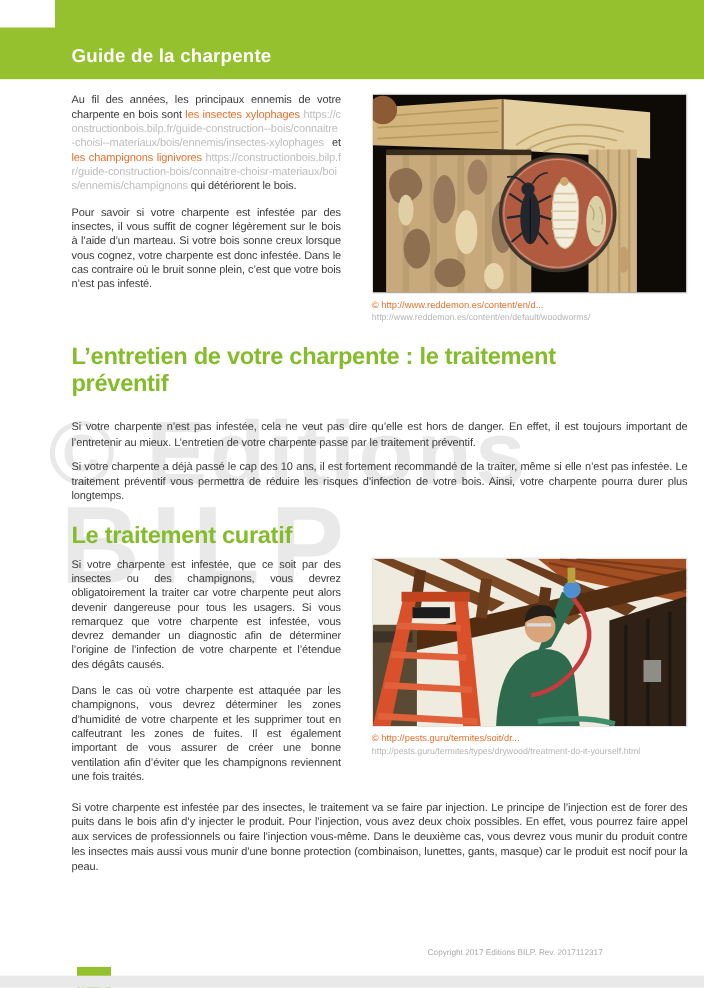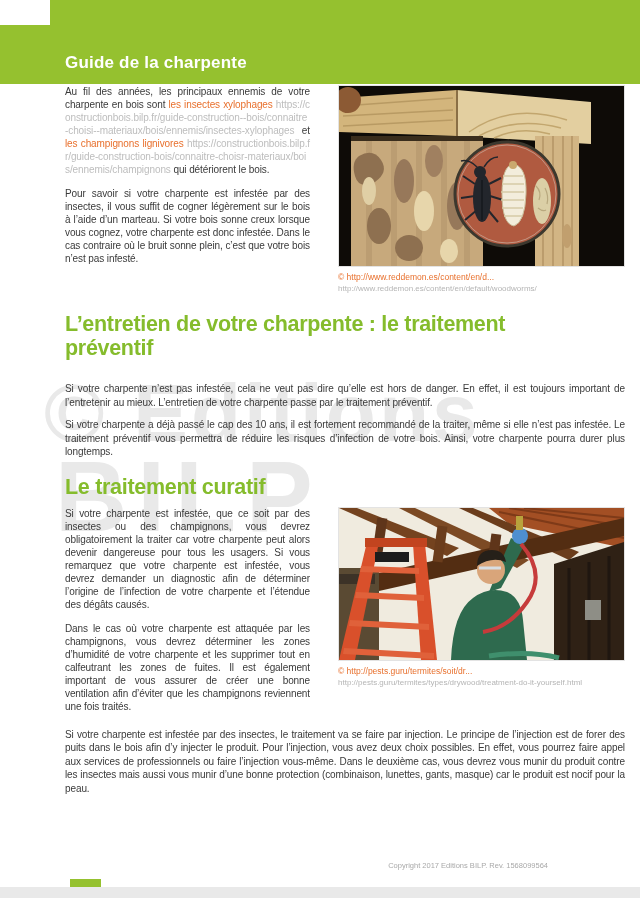--- a/index.html
+++ b/index.html
@@ -4,21 +4,21 @@
 <style>
   html,body{margin:0;padding:0;}
   body{
     width:640px;height:898px;position:relative;overflow:hidden;
     background:#ffffff;
     font-family:"Liberation Sans", sans-serif;
     color:#3a3a3a;
   }
   
   .header-bar{
-    position:absolute;top:0;left:0;width:640px;height:84px;
+    position:absolute;top:0;left:0;width:640px;height:72px;
     background:#95c12f;display:flex;align-items:flex-end;
     padding:0 0 11px 65px;box-sizing:border-box;z-index:2;
   }
   .header-bar::before{ 
     content:"";position:absolute;top:0;left:0;width:50px;height:25px;background:#ffffff;
   }
   .header-title{color:#ffffff;font-size:17px;font-weight:bold;letter-spacing:.2px;}
   
   .watermark{position:absolute;z-index:0;color:#e9e9e9;font-weight:bold;line-height:1;white-space:nowrap;}
   .wm1{top:372px;left:44px;font-size:82px;letter-spacing:3px;}
@@ -195,14 +195,14 @@
 
   <div class="wide">
     <p class="p-bottom">Si votre charpente est infestée par des insectes, le traitement va se faire par injection. Le principe de l’injection est de forer des puits dans le bois afin d’y injecter le produit. Pour l’injection, vous avez deux choix possibles. En effet, vous pourrez faire appel aux services de professionnels ou faire l’injection vous-même. Dans le deuxième cas, vous devrez vous munir du produit contre les insectes mais aussi vous munir d’une bonne protection (combinaison, lunettes, gants, masque) car le produit est nocif pour la peau.</p>
   </div>
 
 </div>
 
 <div class="page-num-box">
   <span class="page-num">14</span>
 </div>
-<div class="copyright">Copyright 2017 Editions BILP. Rev. 1568099564</div>
+<div class="copyright">Copyright 2017 Editions BILP. Rev. 2017112317</div>
 <div class="bottom-strip"></div>
 
 </body></html>

